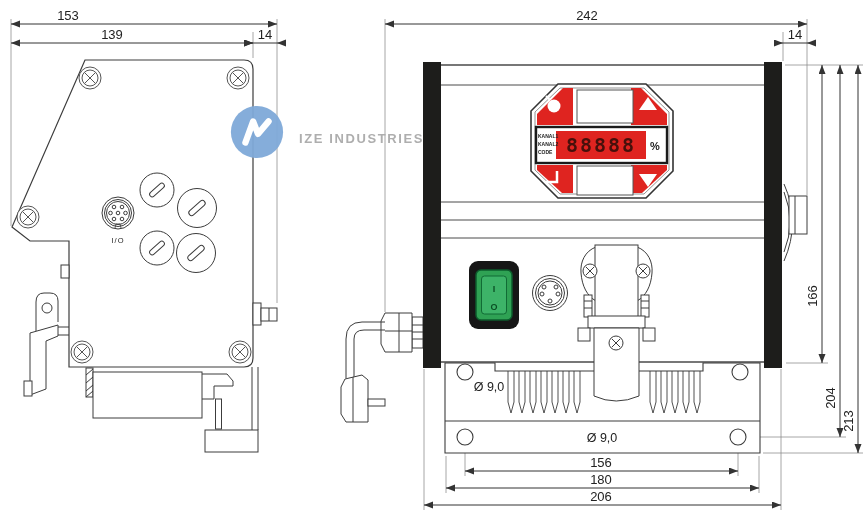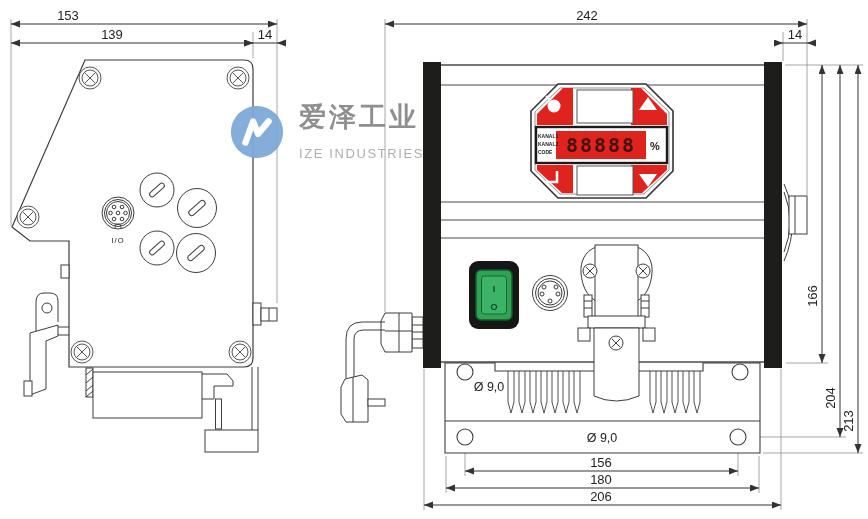--- a/index.html
+++ b/index.html
@@ -10,21 +10,21 @@
   .holetxt{font-size:12.5px;}
   .iotxt{font-size:7.5px;letter-spacing:1px;}
   .lbl{font-size:5px;font-weight:bold;fill:#222;}
   .digits{font-family:"DejaVu Sans Mono",monospace;font-size:20px;font-weight:bold;
           fill:#47100b;letter-spacing:2px;}
   .pct{font-size:11px;font-weight:bold;}
   .swtxt{font-size:9px;font-weight:bold;fill:#0a4f24;}
   .watermark{position:absolute;left:228px;top:103px;display:flex;align-items:center;gap:13px;}
   .wm-text{display:flex;flex-direction:column;}
   .wm-title{font-size:27px;font-weight:bold;color:#8f8f8f;letter-spacing:3px;line-height:1.1;}
-  .wm-sub{font-size:13px;color:#aeaeae;letter-spacing:1.6px;margin-top:13px;}
+  .wm-sub{font-size:13px;color:#aeaeae;letter-spacing:1.6px;margin-top:13px;font-weight:bold;}
 </style>
 </head>
 <body>
 
 <div class="canvas">
 <svg width="868" height="519" viewBox="0 0 868 519">
   <defs>
     <marker id="ar" markerWidth="10" markerHeight="8" refX="9" refY="3.5" orient="auto-start-reverse" markerUnits="userSpaceOnUse">
       <path d="M0,0 L9,3.5 L0,7 Z" fill="#333"></path>
     </marker>
@@ -312,17 +312,16 @@
   </g>
 </svg>
 
 
 <div class="watermark">
   <svg width="58" height="58" viewBox="0 0 60 60">
     <circle cx="30" cy="30" r="27" fill="#7ea9d8" opacity="0.95"></circle>
     <path d="M18,41 L26,19 L31,32 L42,19" fill="none" stroke="#ffffff" stroke-width="6.5" stroke-linecap="round" stroke-linejoin="round"></path>
   </svg>
   <div class="wm-text">
-    <span class="wm-title">爱泽工业</span>
     <span class="wm-sub">IZE INDUSTRIES</span>
   </div>
 </div>
 </div>
 
 </body></html>

